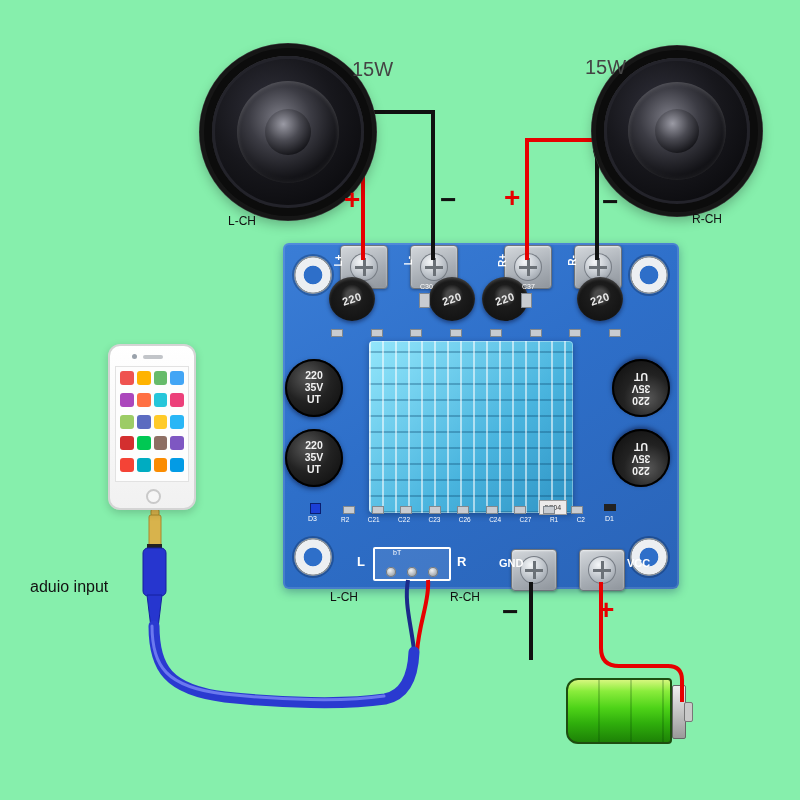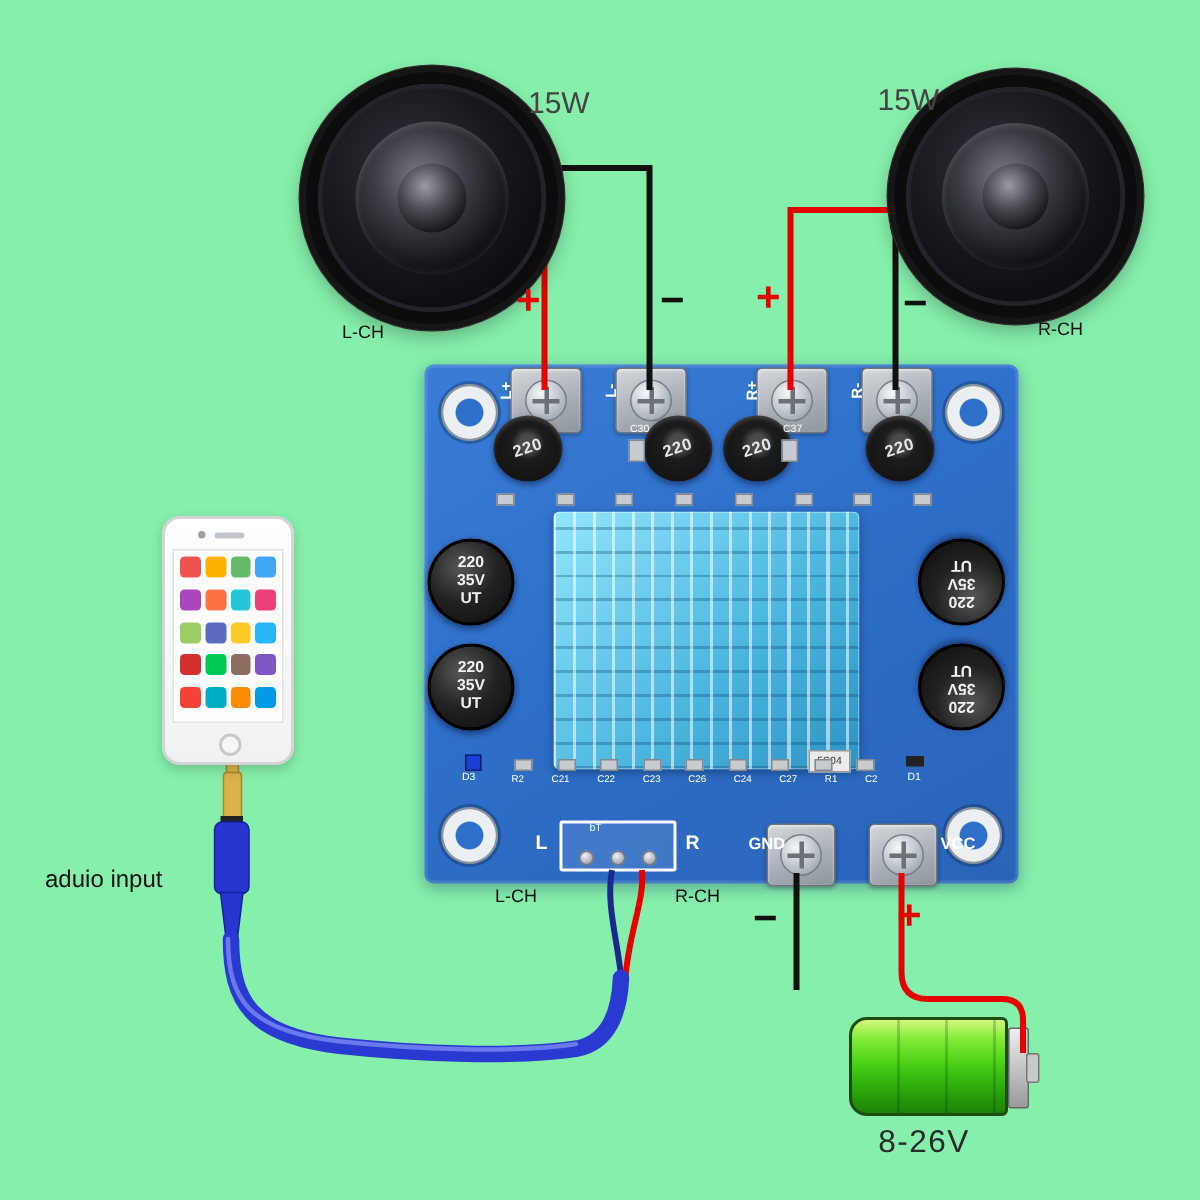--- a/index.html
+++ b/index.html
@@ -320,15 +320,14 @@
 
   <div class="txt chan" style="left:330px;top:590px;">L-CH</div>
   <div class="txt chan" style="left:450px;top:590px;">R-CH</div>
   <div class="txt" style="left:30px;top:578px;font-size:16px;">aduio input</div>
 
   <div class="battery">
     <div class="batt-body"></div>
     <div class="batt-cap"></div>
     <div class="batt-nub"></div>
   </div>
-  <div class="voltage">8-26V</div>
 
 </div>
 
 </body></html>

